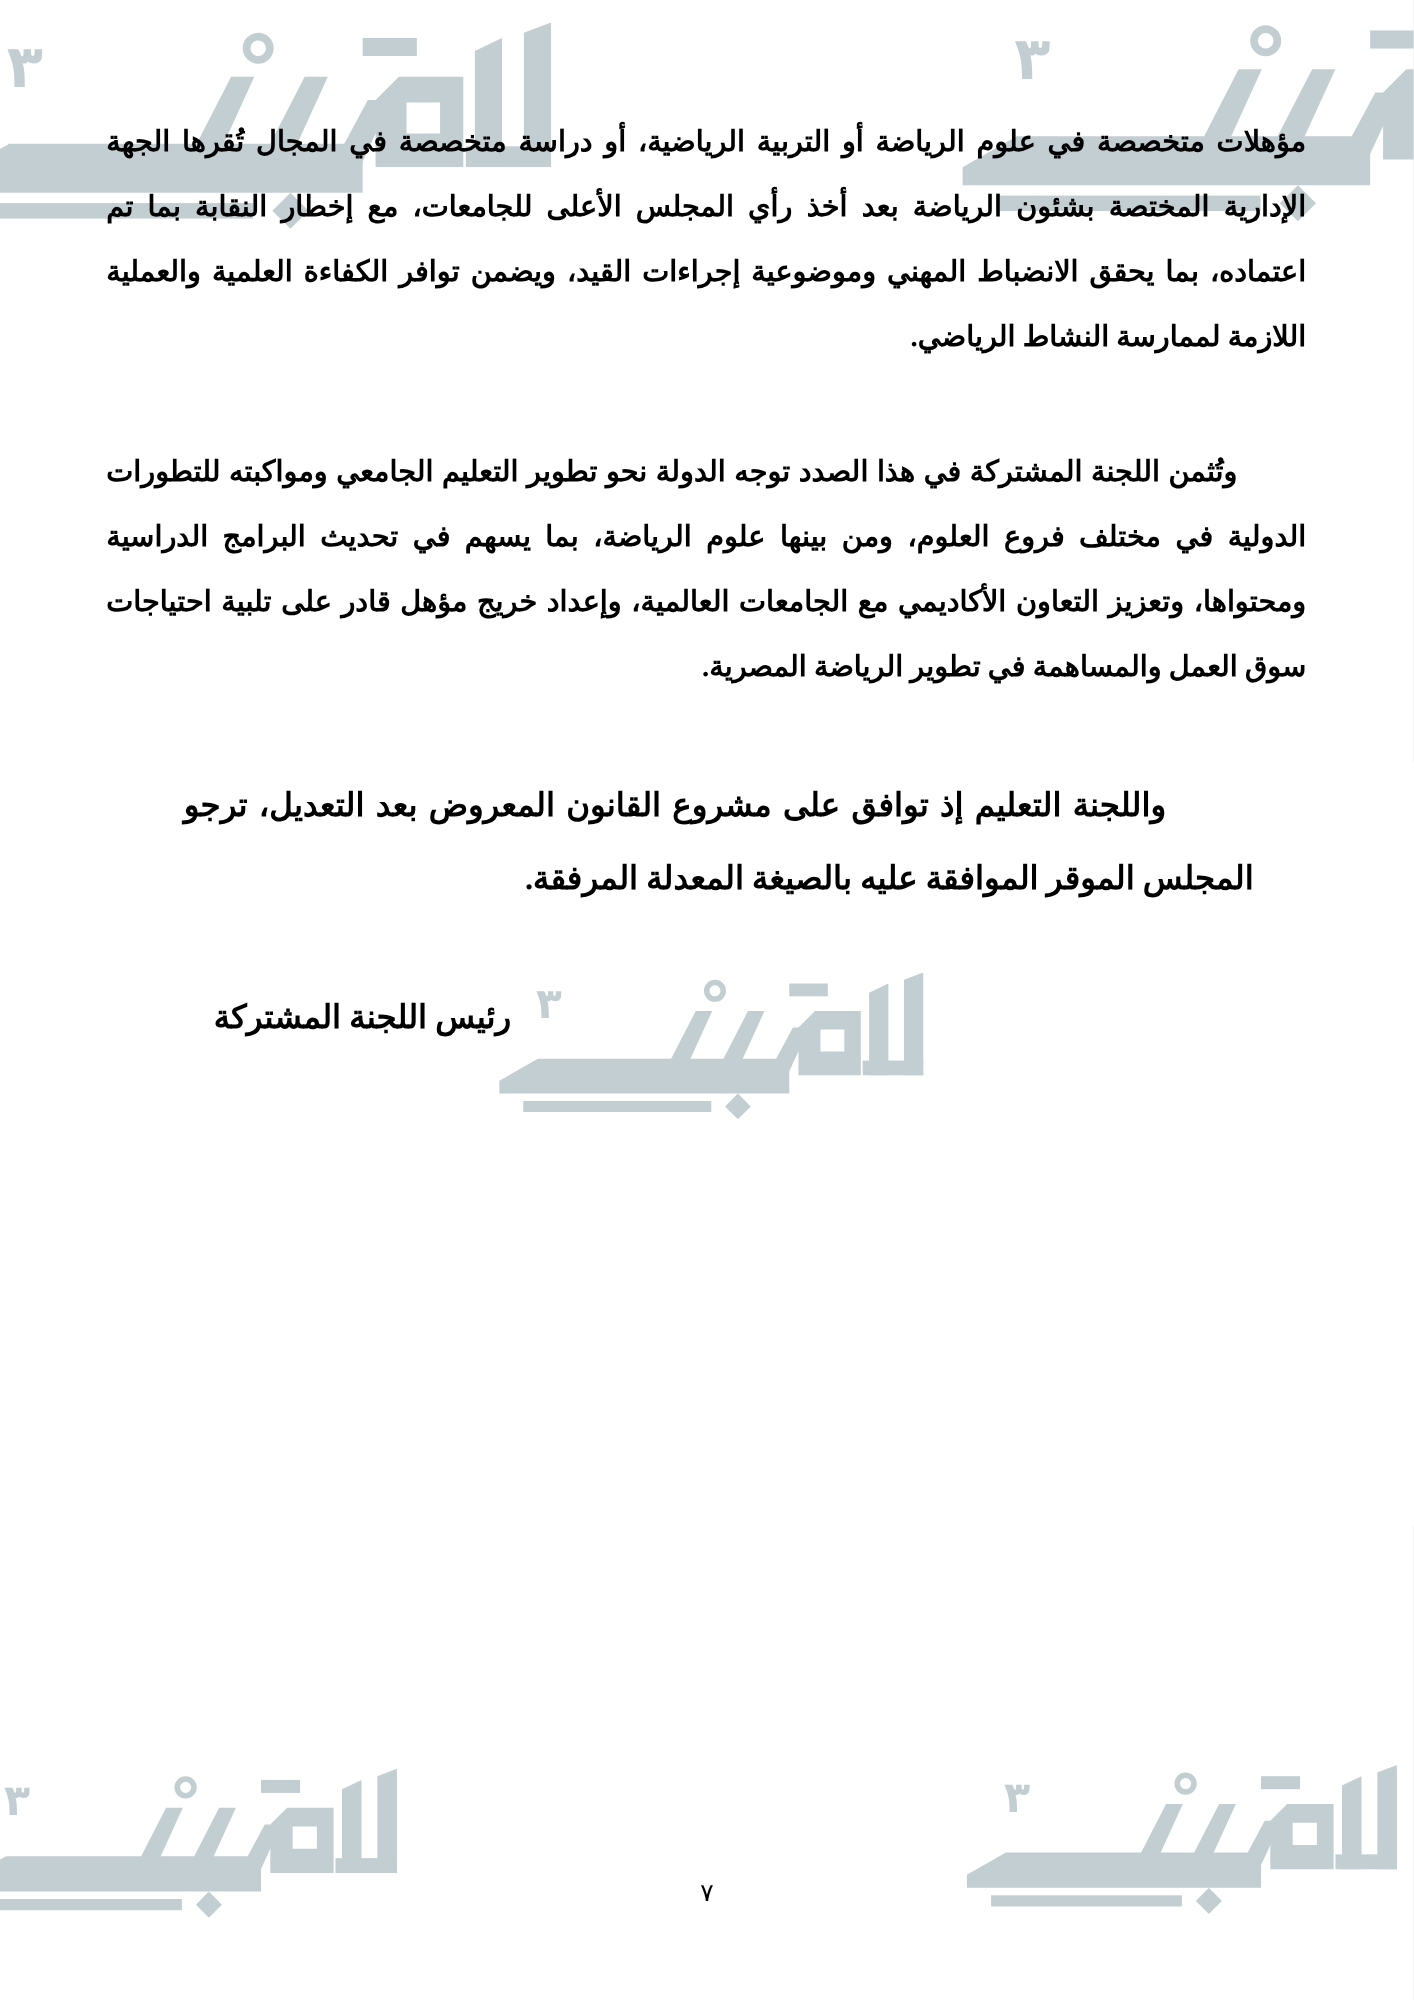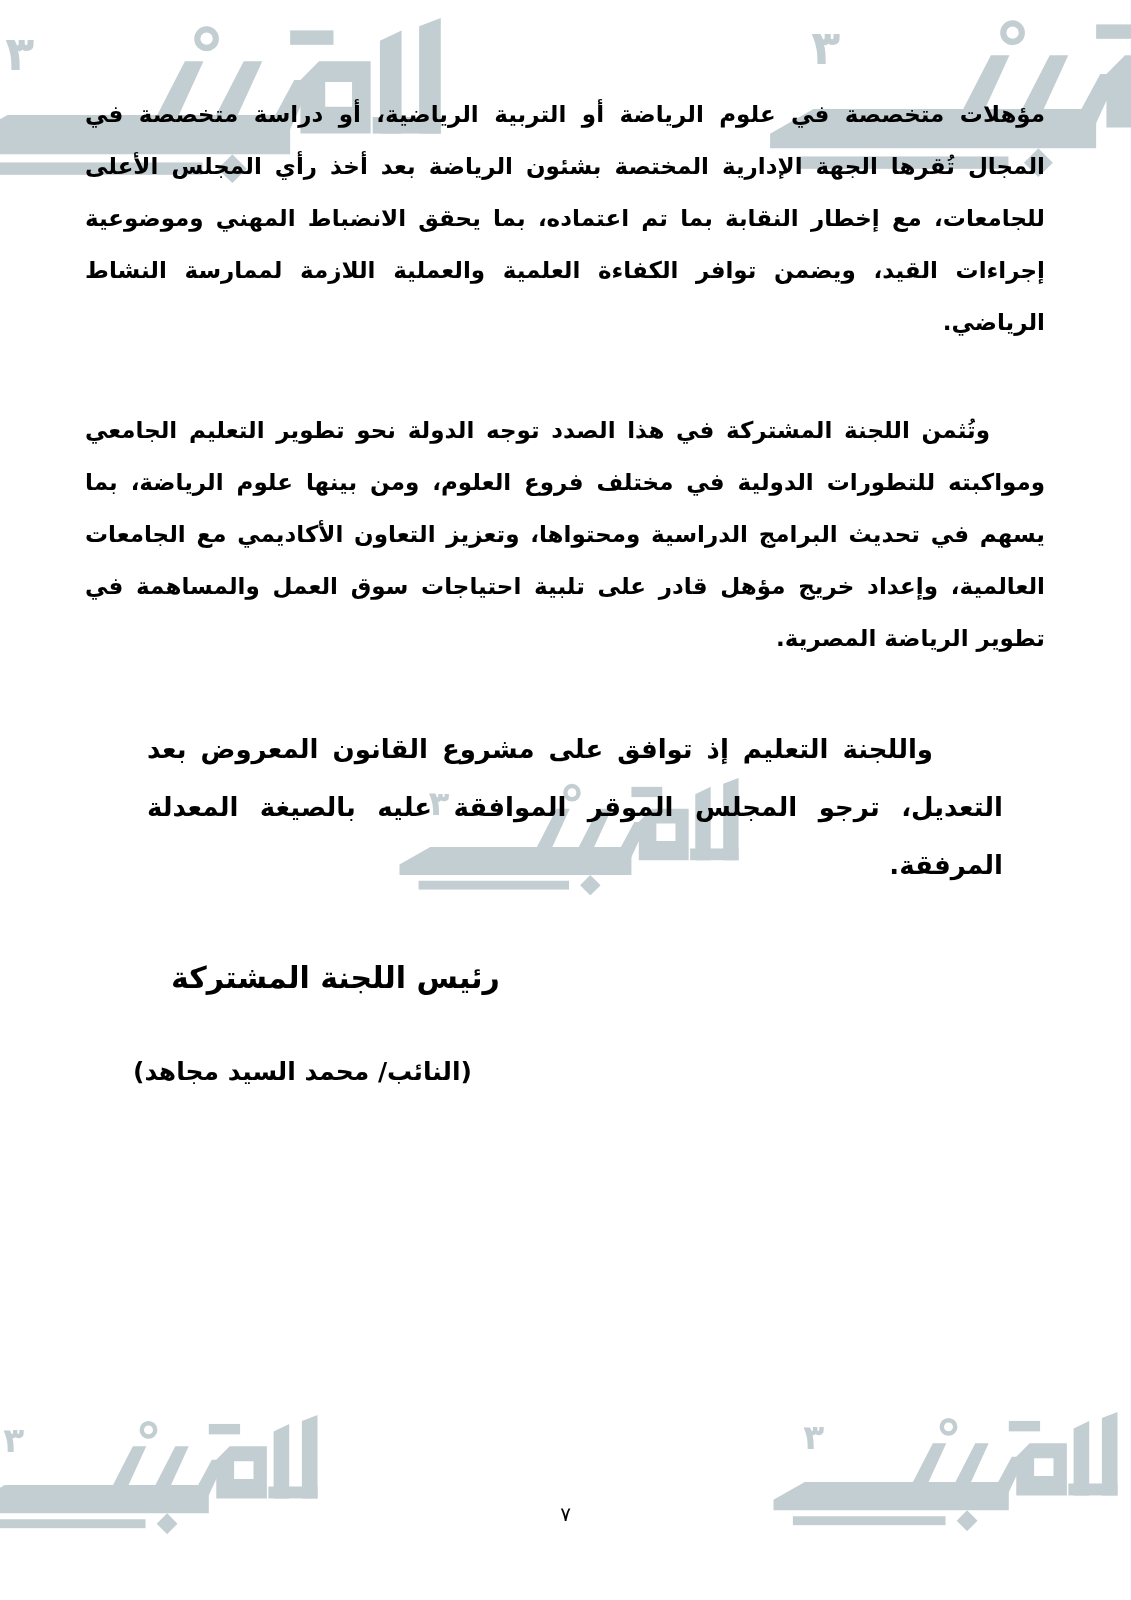--- a/index.html
+++ b/index.html
@@ -21,20 +21,21 @@
   }
   .wm-top-left   {left:-38px; top:18px;   width:485px;}
   .wm-top-right  {left:768px; top:12px;   width:485px;}
   .wm-middle     {left:398px; top:778px;  width:345px;}
   .wm-bottom-left{left:-28px; top:1415px; width:350px;}
   .wm-bottom-right{left:772px;top:1412px; width:350px;}
   
   .content{
     position:relative;
     padding:88px 86px 0 85px;
+    font-family:Liberation Serif, serif;
   }
   .para{
     direction:rtl;
     unicode-bidi:embed;
     text-align:justify;
     font-weight:bold;
     font-size:23px;
     line-height:52px;
     margin:0;
   }
@@ -43,21 +44,21 @@
   .para-display{
     font-size:26px;
     line-height:58px;
     font-weight:900;
     text-indent:70px;
     margin:52px 42px 0 62px;
   }
   .sig-title{
     direction:rtl;
     font-weight:900;
-    font-size:30px;
+    font-size:26px;
     margin-top:66px;
     text-align:left;
     padding-left:86px;
   }
   .sig-name{
     direction:rtl;
     font-weight:900;
     font-size:25px;
     margin-top:62px;
     text-align:left;
@@ -124,19 +125,18 @@
   <div class="content">
 
     <p class="para">مؤهلات متخصصة في علوم الرياضة أو التربية الرياضية، أو دراسة متخصصة في المجال تُقرها الجهة الإدارية المختصة بشئون الرياضة بعد أخذ رأي المجلس الأعلى للجامعات، مع إخطار النقابة بما تم اعتماده، بما يحقق الانضباط المهني وموضوعية إجراءات القيد، ويضمن توافر الكفاءة العلمية والعملية اللازمة لممارسة النشاط الرياضي.</p>
 
     <p class="para para-indent">وتُثمن اللجنة المشتركة في هذا الصدد توجه الدولة نحو تطوير التعليم الجامعي ومواكبته للتطورات الدولية في مختلف فروع العلوم، ومن بينها علوم الرياضة، بما يسهم في تحديث البرامج الدراسية ومحتواها، وتعزيز التعاون الأكاديمي مع الجامعات العالمية، وإعداد خريج مؤهل قادر على تلبية احتياجات سوق العمل والمساهمة في تطوير الرياضة المصرية.</p>
 
     <p class="para para-display">واللجنة التعليم إذ توافق على مشروع القانون المعروض بعد التعديل، ترجو المجلس الموقر الموافقة عليه بالصيغة المعدلة المرفقة.</p>
 
     <div class="sig-title">رئيس اللجنة المشتركة</div>
 
-    <div class="sig-name">(النائب/ محمد السيد مجاهد)</div>
 
   </div>
 
   <div class="page-number">٧</div>
 
 </div>
 
 </body></html>

